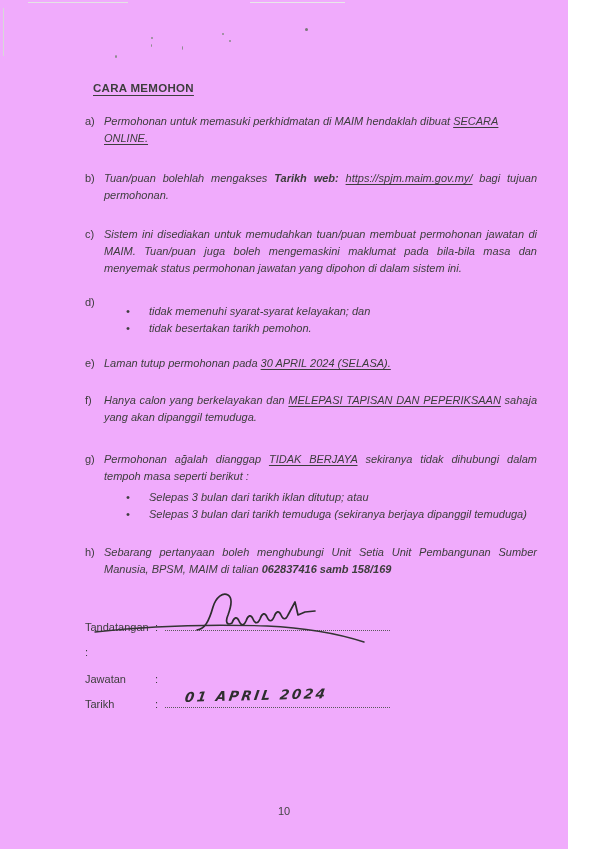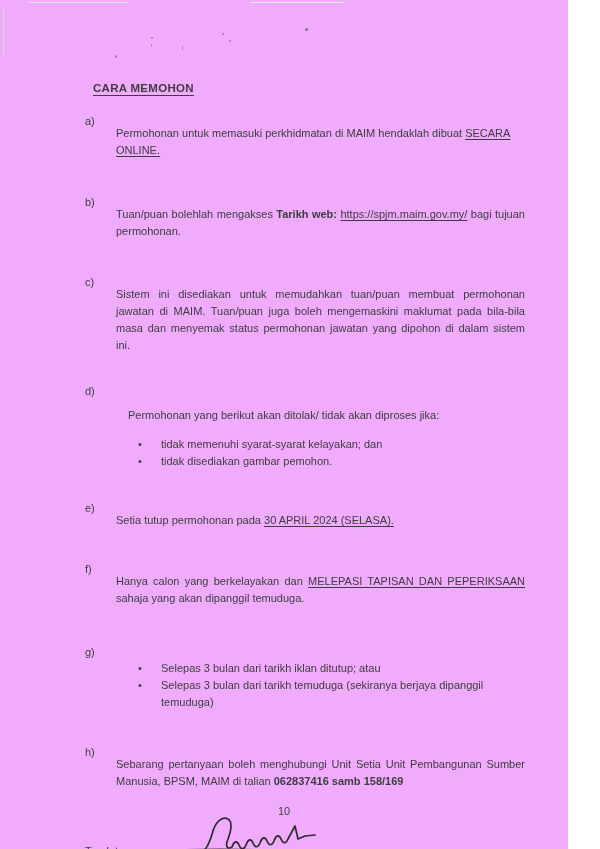--- a/index.html
+++ b/index.html
@@ -5,35 +5,35 @@
   html,body { margin:0; padding:0; background:#ffffff; }
   .page {
     position:relative; width:568px; height:849px; background:#f0abfc;
     font-family:"Liberation Sans", sans-serif; color:#3d3d3d; overflow:hidden;
     -webkit-font-smoothing:antialiased;
   }
   .content { position:absolute; left:85px; top:80px; width:452px; font-size:11px; line-height:17px; }
   .title { font-weight:600; font-size:11.5px; text-decoration:underline; text-underline-offset:3px; margin:0 0 16px 8px; letter-spacing:.3px; }
   .item { display:flex; align-items:flex-start; }
   .marker { width:19px; flex-shrink:0; }
-  .body { flex:1; margin:12px; }
+  .body { flex:1; margin:0;font-style:italic; }
   .just { text-align:justify; }
   .u { text-decoration:underline; text-underline-offset:2px; }
   .b { font-weight:600; }
   .mb23{margin-bottom:23px}.mb22{margin-bottom:22px}.mb17{margin-bottom:17px}
   .mb18{margin-bottom:18px}.mb20{margin-bottom:20px}.mb25{margin-bottom:25px}
   .mb21{margin-bottom:21px}
   .bullets { margin:9px 0 0 22px; }
   .bullets.tight { margin-top:4px; }
   .bullet { display:flex; }
   .dot { width:23px; flex-shrink:0; font-size:11px; }
   .btext { flex:1; }
   .sig { margin-top:39px; position:relative; }
   .sig-row { display:flex; align-items:baseline; height:17px; position:relative; }
-  .sp10 { margin-bottom:10px; } .sp6 { margin-bottom:24px;text-decoration:underline; }
+  .sp10 { margin-bottom:10px; } .sp6 { margin-bottom:6px; }
   .sig-label { width:70px; flex-shrink:0; }
   .sig-colon { width:10px; flex-shrink:0; }
   .leader { display:inline-block; width:225px; height:13px; border-bottom:1.6px dotted #5a5a5a; }
   .sig-svg { position:absolute; left:-8px; top:-26px; width:300px; height:54px; pointer-events:none; }
   .hand-date {
     position:absolute; left:100px; top:-7px; white-space:nowrap;
     font-family:"DejaVu Sans", sans-serif; font-style:italic; font-weight:700;
     font-size:13.5px; letter-spacing:2.5px; color:#2e2e2e;
     transform:rotate(-1.5deg) skewX(-10deg);
   }
@@ -74,47 +74,47 @@
     </div>
 
     <div class="item mb17">
       <span class="marker">c)</span>
       <p class="body just">Sistem ini disediakan untuk memudahkan tuan/puan membuat permohonan jawatan di MAIM. Tuan/puan juga boleh mengemaskini maklumat pada bila-bila masa dan menyemak status permohonan jawatan yang dipohon di dalam sistem ini.</p>
     </div>
 
     <div class="item mb18">
       <span class="marker">d)</span>
       <div class="body">
-        <p class="body">Permohonan yang berikut akan ditolak/ tidak akan diproses jika:</p>
         <div class="bullets">
           <div class="bullet">
             <span class="dot">•</span>
             <span class="btext">tidak memenuhi syarat-syarat kelayakan; dan</span>
           </div>
           <div class="bullet">
             <span class="dot">•</span>
-            <span class="btext">tidak disediakan gambar pemohon.</span>
+            <span class="btext">tidak besertakan tarikh pemohon.</span>
           </div>
         </div>
       </div>
     </div>
 
     <div class="item mb20">
       <span class="marker">e)</span>
-      <p class="body"><span>Setia tutup permohonan pada </span><span class="u">30 APRIL 2024 (SELASA).</span></p>
+      <p class="body"><span>Laman tutup permohonan pada </span><span class="u">30 APRIL 2024 (SELASA).</span></p>
     </div>
 
     <div class="item mb25">
       <span class="marker">f)</span>
       <p class="body just"><span>Hanya calon yang berkelayakan dan </span><span class="u">MELEPASI TAPISAN DAN PEPERIKSAAN</span><span> sahaja yang akan dipanggil temuduga.</span></p>
     </div>
 
     <div class="item mb21">
       <span class="marker">g)</span>
       <div class="body">
+        <p class="body just"><span>Permohonan ağalah dianggap </span><span class="u">TIDAK BERJAYA</span><span> sekiranya tidak dihubungi dalam tempoh masa seperti berikut :</span></p>
         <div class="bullets tight">
           <div class="bullet">
             <span class="dot">•</span>
             <span class="btext">Selepas 3 bulan dari tarikh iklan ditutup; atau</span>
           </div>
           <div class="bullet">
             <span class="dot">•</span>
             <span class="btext">Selepas 3 bulan dari tarikh temuduga (sekiranya berjaya dipanggil temuduga)</span>
           </div>
         </div>
@@ -143,21 +143,21 @@
       <div class="sig-row sp10">
         <span class="sig-colon">:</span>
       </div>
 
       <div class="sig-row sp6">
         <span class="sig-label">Jawatan</span>
         <span class="sig-colon">:</span>
       </div>
 
       <div class="sig-row">
-        <span class="sig-label">Selepas</span>
+        <span class="sig-label">Tarikh</span>
         <span class="sig-colon">:</span>
         <span class="leader"></span>
         <span class="hand-date">01 APRIL 2024</span>
       </div>
 
     </div>
   </div>
 
   <div class="page-num">10</div>
 </div>

